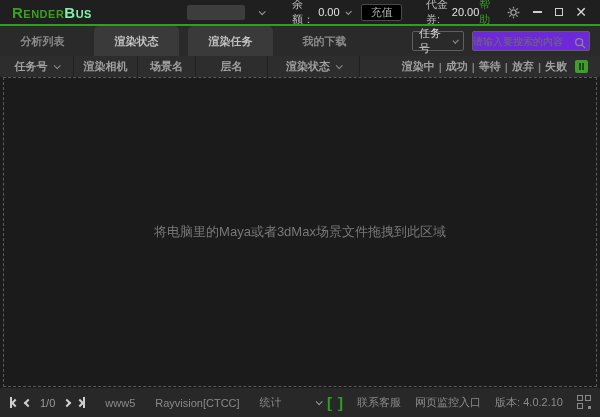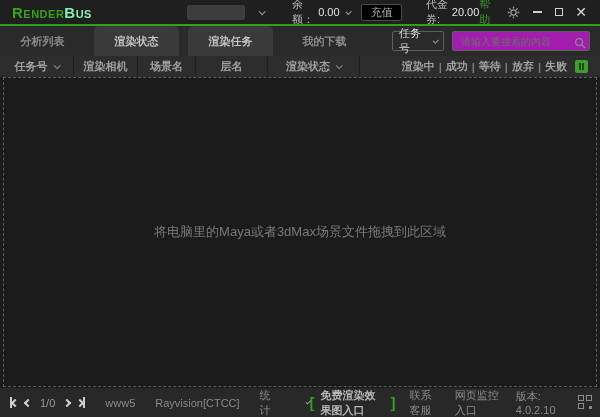--- a/index.html
+++ b/index.html
@@ -32,21 +32,21 @@
   .greenline { height:2px; background:#2da01e; flex:0 0 auto; }
 
   
   .tabbar { height:30px; background:#2a2a2a; display:flex; align-items:center; padding-left:0; flex:0 0 auto; }
   .tabs { display:flex; height:30px; align-items:flex-end;gap:9px; }
   .tab { width:85px; height:30px; line-height:30px; text-align:center; font-size:11px; font-weight:bold; color:#8a8a8a; cursor:pointer; }
   .tab.raised { background:#3a3a3a; border-radius:5px 5px 0 0; color:#c2c2c2; }
   .filterbox { margin-left:auto; display:flex; align-items:center; padding-right:10px; gap:8px; }
   .ddl { width:52px; height:20px; border:1px solid #5f5f5f; border-radius:2px; display:flex; align-items:center; justify-content:space-between; padding:0 6px; font-size:11px; color:#dcdcdc; background:#2a2a2a; cursor:pointer; }
   .searchwrap { position:relative; }
-  .searchwrap input { width:138px; height:20px; background:#a21caf; border:1px solid #5f5f5f; border-radius:2px; color:#cfcfcf; font-size:10px; padding:0 18px 0 8px; outline:none; font-family:"Liberation Sans", sans-serif; }
+  .searchwrap input { width:118px; height:20px; background:#6d28d9; border:1px solid #5f5f5f; border-radius:2px; color:#cfcfcf; font-size:10px; padding:0 18px 0 0; outline:none; font-family:"Liberation Sans", sans-serif; }
   .searchwrap input::placeholder { color:#6e6e6e; }
   .mag { position:absolute; right:4px; top:4px; }
 
   
   .theader { height:21px; background:#2d2d2d; display:flex; align-items:center; font-size:11px; font-weight:bold; color:#a0a0a0; flex:0 0 auto; }
   .th { height:21px; display:flex; align-items:center; justify-content:center; border-right:1px solid #202020; gap:4px; }
   .th .chev { margin-left:2px; border-color:#8a8a8a; }
   .th1{width:78px;} .th2{width:74px;} .th3{width:64px;} .th4{width:58px;text-align:right;} .th5{width:72px;} .th6{width:92px;}
   .th-status { flex:1; display:flex; align-items:center; justify-content:flex-end; gap:4px; padding-right:6px; }
   .sfilter { cursor:pointer; }
@@ -207,21 +207,20 @@
     </div>
     <span class="sb-item">www5</span>
     <span class="sb-item">Rayvision[CTCC]</span>
     <span class="sb-item sb-stats">
       <span>统计</span>
       <span class="chev"></span>
     </span>
     <div class="sb-right">
       <span class="freelink">
         <span class="bracket">[</span>
-        <span class="freelabel">免费渲染效果图入口</span>
         <span class="bracket">]</span>
       </span>
       <span class="sb-link">联系客服</span>
       <span class="sb-link">网页监控入口</span>
       <span class="version">
         <span>版本:</span>
         <span>4.0.2.10</span>
       </span>
       <span class="qr">
         <span></span>

